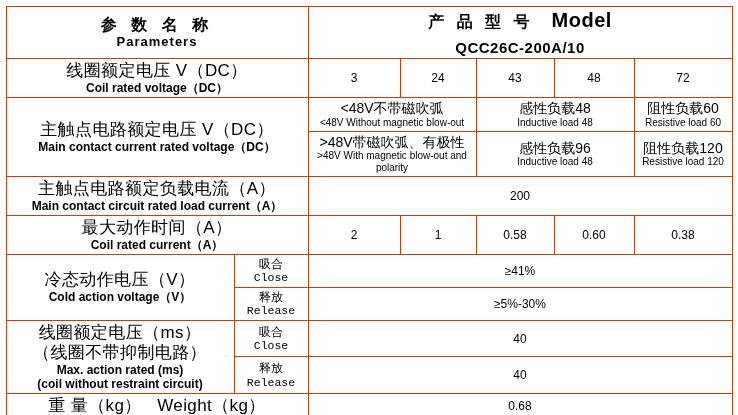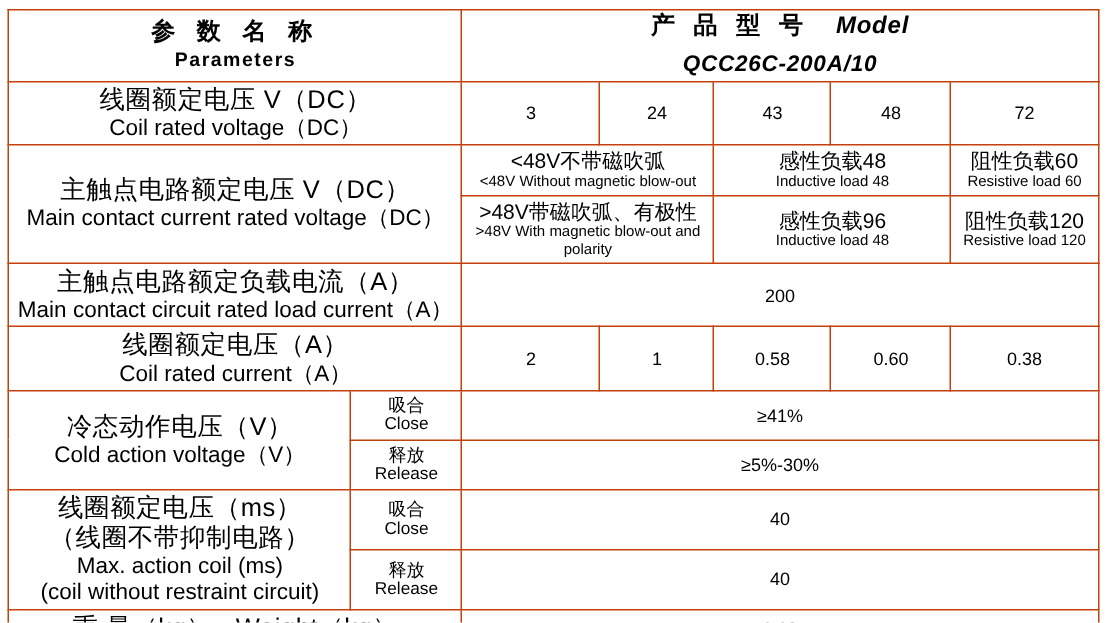--- a/index.html
+++ b/index.html
@@ -28,45 +28,45 @@
     line-height: 1.18;
     font-size: 12px;
   }
   .cn {
     display: block;
     font-size: 17px;
     letter-spacing: 0.4px;
   }
   .en {
     display: block;
-    font-size: 15px;
+    font-size: 12px;
+    font-weight: bold;
   }
   .hdr-cn {
     display: block;
     font-size: 16px;
     font-weight: bold;
     letter-spacing: 5px;
   }
   .hdr-en {
     display: block;
     font-size: 13px;
     font-weight: bold;
     letter-spacing: 1px;
   }
   .model-cn {
     font-size: 16px;
     font-weight: bold;
     letter-spacing: 4px;
   }
   .model-word {
-    font-size: 16px;
+    font-size: 20px;
     font-weight: bold;
     letter-spacing: 0.5px;
     padding-left: 18px;
-    font-style: italic;
   }
   .model-code {
     font-size: 15px;
     font-weight: bold;
     letter-spacing: 0.5px;
   }
   .val {
     font-size: 14px;
   }
   .small-cn {
@@ -77,20 +77,21 @@
     display: block;
     font-size: 10px;
   }
   .sub-cn {
     display: block;
     font-size: 12px;
   }
   .sub-en {
     display: block;
     font-size: 11.5px;
+    font-family: Liberation Mono, monospace;
   }
   .row-label {
     padding: 3px 4px;
   }
   .nowrap {
     white-space: nowrap;
   }
 </style>
 </head>
 <body>
@@ -110,21 +111,21 @@
   <tbody>
       <tr>
     <td colspan="2" class="row-label">
       <span class="hdr-cn">参 数 名 称</span>
       <span class="hdr-en">Parameters</span>
     </td>
     <td colspan="6">
       <div>
         <span class="model-cn">产 品 型 号</span><span class="model-word">Model</span>
       </div>
-      <div style="margin-top:6px;font-style:italic;">
+      <div style="margin-top:6px;">
         <span class="model-code">QCC26C-200A/10</span>
       </div>
     </td>
   </tr>
 
   <tr>
     <td colspan="2" class="row-label">
       <span class="cn">线圈额定电压 V（DC）</span>
       <span class="en">Coil rated voltage（DC）</span>
     </td>
@@ -171,21 +172,21 @@
   <tr>
     <td colspan="2" class="row-label">
       <span class="cn">主触点电路额定负载电流（A）</span>
       <span class="en">Main contact circuit rated load current（A）</span>
     </td>
     <td colspan="6" class="val">200</td>
   </tr>
 
   <tr>
     <td colspan="2" class="row-label">
-      <span class="cn">线圈额定电压（A）</span>
+      <span class="cn">最大动作时间（A）</span>
       <span class="en">Coil rated current（A）</span>
     </td>
     <td colspan="2" class="val">2</td>
     <td class="val">1</td>
     <td class="val">0.58</td>
     <td class="val">0.60</td>
     <td colspan="2" class="val">0.38</td>
   </tr>
 
   <tr>
@@ -204,21 +205,21 @@
       <span class="sub-cn">释放</span>
       <span class="sub-en">Release</span>
     </td>
     <td colspan="6" class="val">≥5%-30%</td>
   </tr>
 
   <tr>
     <td rowspan="2" class="row-label">
       <span class="cn">线圈额定电压（ms）</span>
       <span class="cn">（线圈不带抑制电路）</span>
-      <span class="en">Max. action coil (ms)</span>
+      <span class="en">Max. action rated (ms)</span>
       <span class="en">(coil without restraint circuit)</span>
     </td>
     <td>
       <span class="sub-cn">吸合</span>
       <span class="sub-en">Close</span>
     </td>
     <td colspan="6" class="val">40</td>
   </tr>
   <tr>
     <td>

